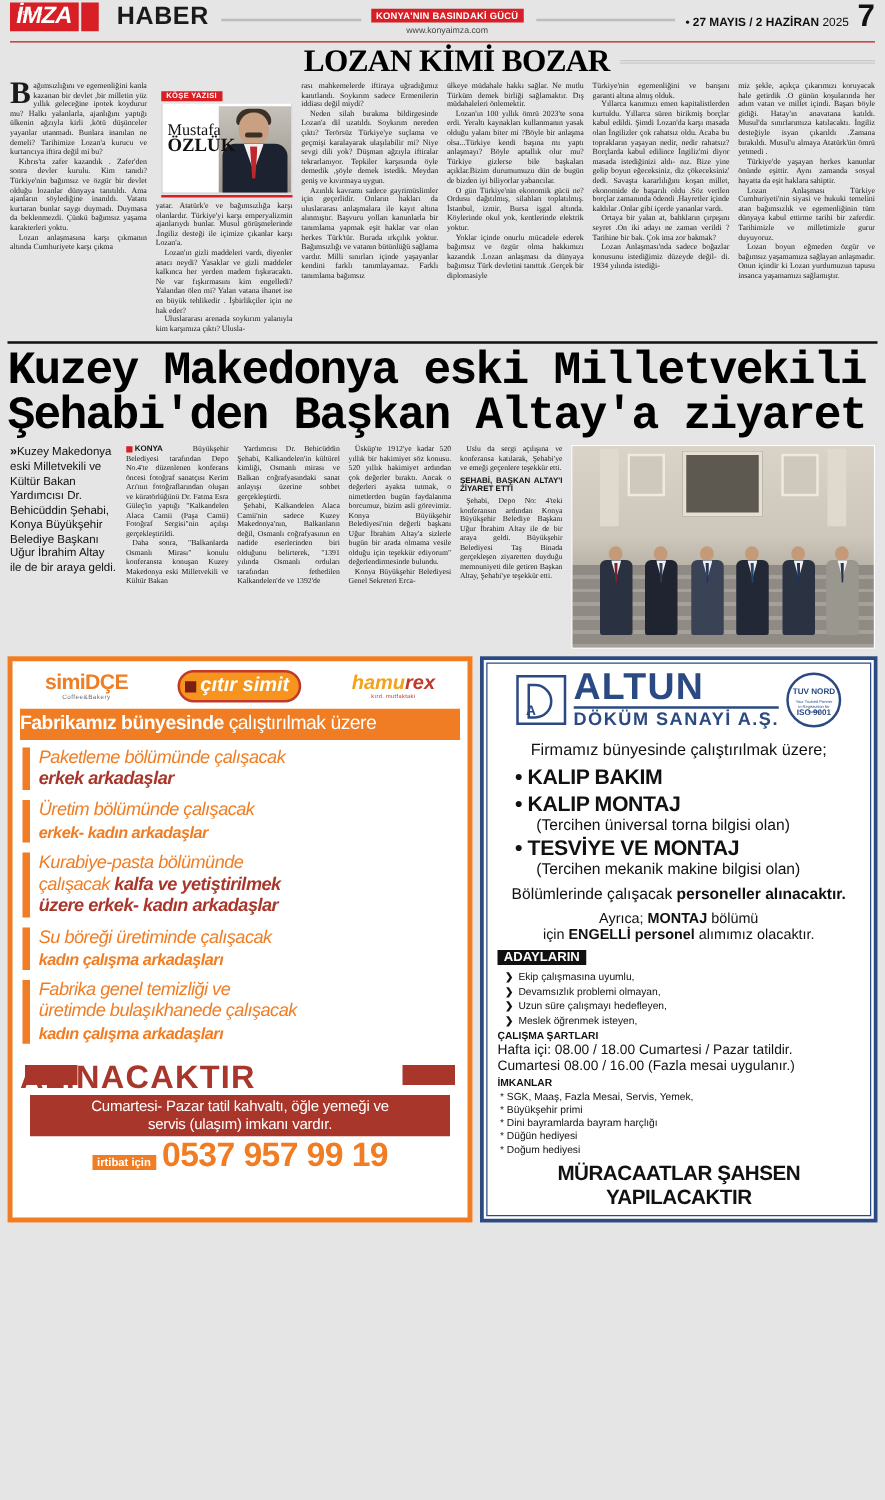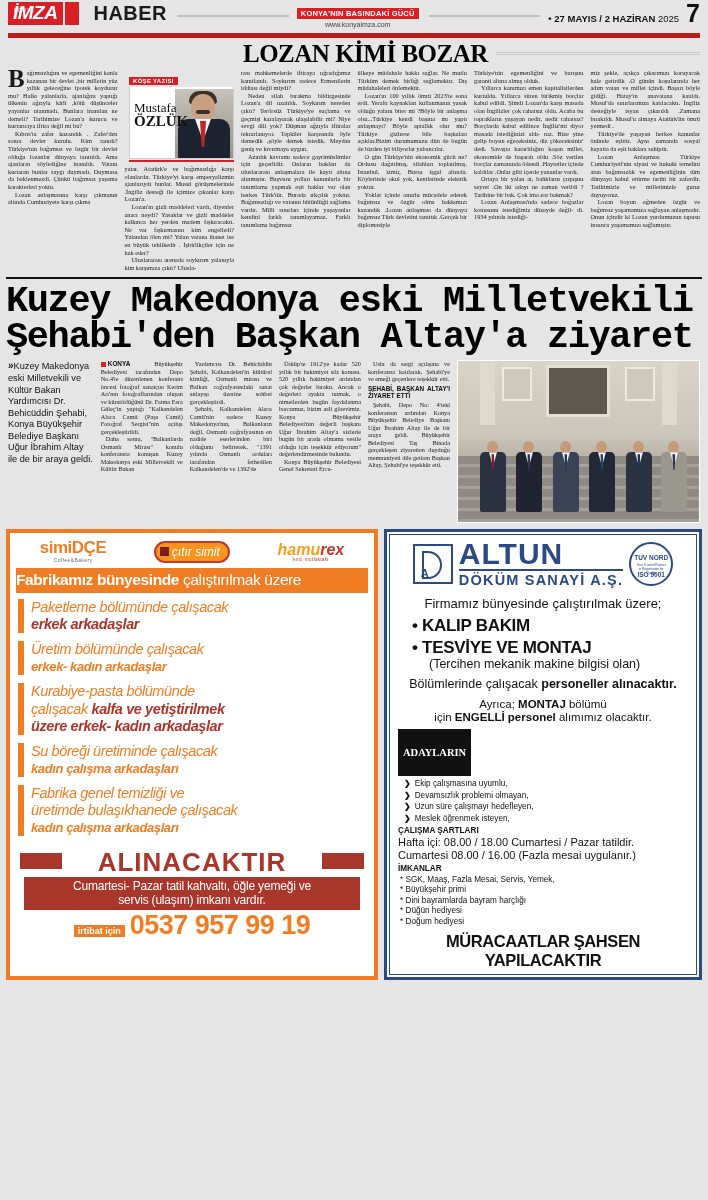--- a/index.html
+++ b/index.html
@@ -29,21 +29,21 @@
   .konya-badge .kb-top {
     background:#d81f26; color:#fff; font-family:"Liberation Sans", sans-serif;
     font-weight:bold; font-size:7.5px; padding:1px 4px; letter-spacing:0.2px; display:inline-block;
   }
   .konya-badge .kb-url { font-family:"Liberation Sans", sans-serif; font-size:7px; color:#444; margin-top:1px; }
   .mh-date { font-family:"Liberation Sans", sans-serif; font-size:9.5px; font-weight:bold; color:#111; white-space:nowrap; margin-top:11px;}
   .mh-date .yr { font-weight:normal; }
   .mh-page { font-family:"Liberation Sans", sans-serif; font-weight:bold; font-size:25px; color:#111; margin-left:7px; line-height:22px; }
 
   
-  .top-article { position:relative; border-top:5px solid #b91c1c; margin:3px 8px 0 8px; padding-top:2px; }
+  .top-article { position:relative; border-top:1px solid #b91c1c; margin:3px 8px 0 8px; padding-top:2px; }
   .lozan-head { display:flex; align-items:center; justify-content:center; margin-left:235px; }
   .lozan-title {
     font-family:"Liberation Serif", serif; font-weight:bold; font-size:25px;
     letter-spacing:-0.5px; white-space:nowrap; color:#000; line-height:27px;
   }
   .lozan-rule-r { flex:1; border-top:3px double #c9c9c9; margin-left:8px; height:0; }
 
   .cols-wrap { display:flex; gap:7px; margin-top:2px; }
   .col { width:112px; }
   .body-text {
@@ -126,21 +126,21 @@
   .ads { display:flex; gap:6px; margin:6px 6px 6px 6px; }
 
   
   .ad-left { width:400px; border:4px solid #f07d23; background:#fff; position:relative; }
   .logos-row { display:flex; align-items:center; justify-content:space-around; padding:7px 6px 5px 6px; }
   .lg-simidce { text-align:center; }
   .lg-simidce .main { font-family:"Liberation Sans", sans-serif; font-weight:bold; font-size:17px; color:#f07d23; letter-spacing:-0.5px; line-height:16px;}
   .lg-simidce .sub { font-family:"Liberation Sans", sans-serif; font-size:5px; color:#6d6d6d; letter-spacing:0.4px; margin-top:1px;}
   .lg-citir { background:#f7941d; border:2px solid #c0392b; border-radius:13px; padding:2px 8px 2px 4px; display:flex; align-items:center; gap:3px;}
   .lg-citir .sq { width:9px; height:9px; background:#7b1f14; }
-  .lg-citir .tx { font-family:"Liberation Sans", sans-serif; font-style:italic; font-weight:normal; font-size:12px; color:#fff; }
+  .lg-citir .tx { font-family:"Liberation Sans", sans-serif; font-style:italic; font-weight:bold; font-size:16px; color:#fff; }
   .lg-hamurex { text-align:center; }
   .lg-hamurex .main { font-family:"Liberation Sans", sans-serif; font-style:italic; font-weight:bold; font-size:16px; color:#f4a11d; line-height:15px;}
   .lg-hamurex .main .rx { color:#c0392b; }
   .lg-hamurex .sub { font-family:"Liberation Sans", sans-serif; font-size:4.5px; color:#c0392b; letter-spacing:0.3px;}
 
   .band-orange { background:#f07d23; color:#fff; text-align:left; padding:3px 0 4px 0; margin:0 6px; }
   .band-orange .b1 { font-family:"Liberation Sans", sans-serif; font-weight:bold; font-size:15.5px; letter-spacing:-0.4px;}
   .band-orange .b2 { font-family:"Liberation Sans", sans-serif; font-weight:normal; font-size:15.5px; letter-spacing:-0.4px;}
 
   .job-list { padding:6px 8px 2px 8px; }
@@ -149,21 +149,21 @@
   .job-txt { font-family:"Liberation Sans", sans-serif; line-height:17px; }
   .jt-light { font-style:italic; font-size:14.5px; color:#f07d23; letter-spacing:-0.4px;}
   .jt-bold { font-style:italic; font-weight:bold; font-size:14.5px; color:#a9362b; letter-spacing:-0.4px;}
   .jt-boldo { font-style:italic; font-weight:bold; font-size:13px; color:#f07d23; letter-spacing:-0.4px;}
 
   .alinacak-row { position:relative; margin:2px 6px 0 6px; height:28px; }
   .alinacak-row .side { position:absolute; top:5px; height:16px; width:42px; background:#a9362b; }
   .alinacak-row .side.l { left:4px; }
   .alinacak-row .side.r { right:4px; }
   .alinacak-row .mid {
-    position:absolute; left:0; right:0; text-align:center; font-family:"Liberation Sans", sans-serif;
+    position:absolute; left:0; right:0; font-family:"Liberation Sans", sans-serif;
     font-weight:bold; font-size:26px; color:#a9362b; letter-spacing:1px; line-height:28px;
   }
   .cum-band { background:#a9362b; color:#fff; font-family:"Liberation Sans", sans-serif; font-size:12px;
     line-height:14px; text-align:center; margin:1px 14px 0 14px; padding:2px 4px 3px 4px; letter-spacing:-0.2px;}
   .phone-row { display:flex; align-items:baseline; justify-content:center; gap:5px; padding:2px 0 5px 0;}
   .phone-row .irt { background:#f07d23; color:#fff; font-family:"Liberation Sans", sans-serif; font-weight:bold; font-size:9px; padding:1px 4px;}
   .phone-row .num { font-family:"Liberation Sans", sans-serif; font-weight:bold; font-size:27px; color:#f07d23; letter-spacing:-0.5px; line-height:27px;}
 
   
   .ad-right { width:342px; border:3px solid #2b4a82; background:#fff; position:relative; padding:0; }
@@ -182,21 +182,21 @@
 
   .ar-intro { text-align:center; font-family:"Liberation Sans", sans-serif; font-size:13px; color:#111; margin-top:8px;}
   .ar-bullets { margin:5px 0 0 14px; }
   .ar-bullets li { list-style:none; margin-bottom:2px; }
   .ar-bullets .bl { font-family:"Liberation Sans", sans-serif; font-weight:bold; font-size:17px; color:#111; letter-spacing:-0.3px;}
   .ar-bullets .bl::before { content:"• "; }
   .ar-bullets .paren { font-family:"Liberation Sans", sans-serif; font-size:12.5px; color:#111; display:block; margin-left:17px; margin-top:-1px;}
   .ar-line { text-align:center; font-family:"Liberation Sans", sans-serif; font-size:12.5px; color:#111; margin-top:6px;}
   .ar-line b { font-weight:bold; }
   .ar-note { text-align:center; font-family:"Liberation Sans", sans-serif; font-size:11.5px; color:#111; margin-top:7px; line-height:13px;}
-  .adaylar-tag { background:#111; color:#fff; font-family:Liberation Serif, serif; font-weight:bold; font-size:10.5px; padding:18px 5px; display:inline-block; margin-top:5px;}
+  .adaylar-tag { background:#111; color:#fff; font-family:Liberation Sans, sans-serif; font-weight:bold; font-size:10.5px; padding:0 5px; display:inline-block; margin-top:5px;}
   .req-list { margin:3px 0 0 6px; }
   .req-list li { list-style:none; font-family:"Liberation Sans", sans-serif; font-size:8.2px; color:#111; margin-bottom:2.5px; }
   .req-list li::before { content:"\276F"; font-weight:bold; margin-right:4px; font-size:8px;}
   .sec-head { font-family:"Liberation Sans", sans-serif; font-weight:bold; font-size:8.2px; color:#111; margin-top:3px;}
   .sec-line { font-family:"Liberation Sans", sans-serif; font-size:11px; color:#111; margin-top:1px;}
   .imk-list { margin:2px 0 0 2px; }
   .imk-list li { list-style:none; font-family:"Liberation Sans", sans-serif; font-size:8.2px; color:#111; margin-bottom:1.5px;}
   .imk-list li::before { content:"* "; }
   .murac { text-align:center; font-family:"Liberation Sans", sans-serif; font-weight:bold; font-size:16.5px; color:#111; margin-top:6px; letter-spacing:-0.4px;}
   .addr-box { border-top:1px solid #111; margin-top:3px; padding-top:2px; text-align:center;}
@@ -498,20 +498,24 @@
           </div>
         </div>
 
         <div class="ar-intro">Firmamız bünyesinde çalıştırılmak üzere;</div>
 
         <ul class="ar-bullets">
           <li>
             <span class="bl">KALIP BAKIM</span>
           </li>
           <li>
+            <span class="bl">KALIP MONTAJ</span>
+            <span class="paren">(Tercihen üniversal torna bilgisi olan)</span>
+          </li>
+          <li>
             <span class="bl">TESVİYE VE MONTAJ</span>
             <span class="paren">(Tercihen mekanik makine bilgisi olan)</span>
           </li>
         </ul>
 
         <div class="ar-line">
           <span>Bölümlerinde çalışacak </span><b>personeller alınacaktır.</b>
         </div>
 
         <div class="ar-note">

